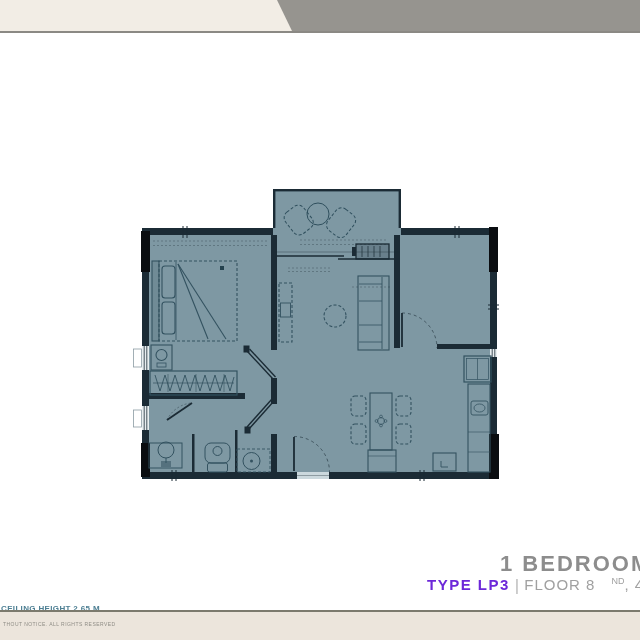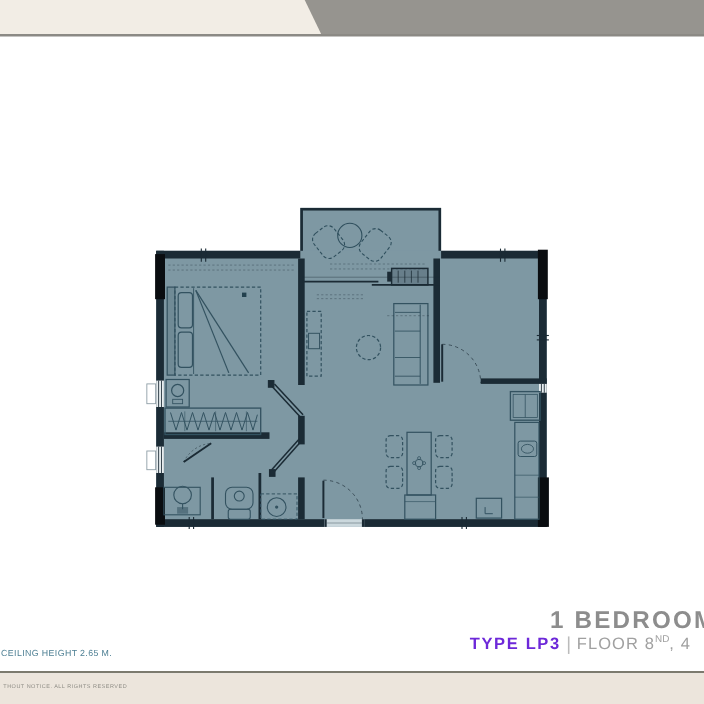--- a/index.html
+++ b/index.html
@@ -14,23 +14,23 @@
     clip-path:polygon(0 0,277px 0,292px 31px,0 31px);}
   
   .plan{position:absolute;top:0;left:0;width:640px;height:640px;}
   
   .plan-title{position:absolute;left:500px;top:551px;font-size:22px;font-weight:bold;
     color:#8D8D8D;letter-spacing:2px;white-space:nowrap;}
   .plan-subtitle{position:absolute;left:427px;top:576px;font-size:15px;white-space:nowrap;color:#A0A0A0;}
   .plan-subtitle .type{font-weight:bold;color:#6d28d9;letter-spacing:1.5px;}
   .plan-subtitle .sep{color:#BBBBBB;font-weight:400;padding:0 5px;font-size:17px;vertical-align:-1px;}
   .plan-subtitle .floor{letter-spacing:1px;}
-  .plan-subtitle sup{font-size:9px;letter-spacing:0;}
-  
-  .ceiling-note{position:absolute;left:1px;top:589px;font-size:8px;font-weight:normal;
+  .plan-subtitle sup{font-size:9px;letter-spacing:0;margin-left:16px;}
+  
+  .ceiling-note{position:absolute;left:1px;top:604px;font-size:8px;font-weight:bold;
     color:#4D7F93;letter-spacing:.35px;white-space:nowrap;}
   .footer-line{position:absolute;left:0;top:610px;width:640px;height:2px;background:#7C7A6E;}
   .footer-band{position:absolute;left:0;top:612px;width:640px;height:28px;background:#ECE5DC;}
   .rights{position:absolute;left:3px;top:9px;font-size:5px;color:#8F8D86;letter-spacing:.45px;white-space:nowrap;}
 </style>
 </head>
 <body>
 
 <div>
 

